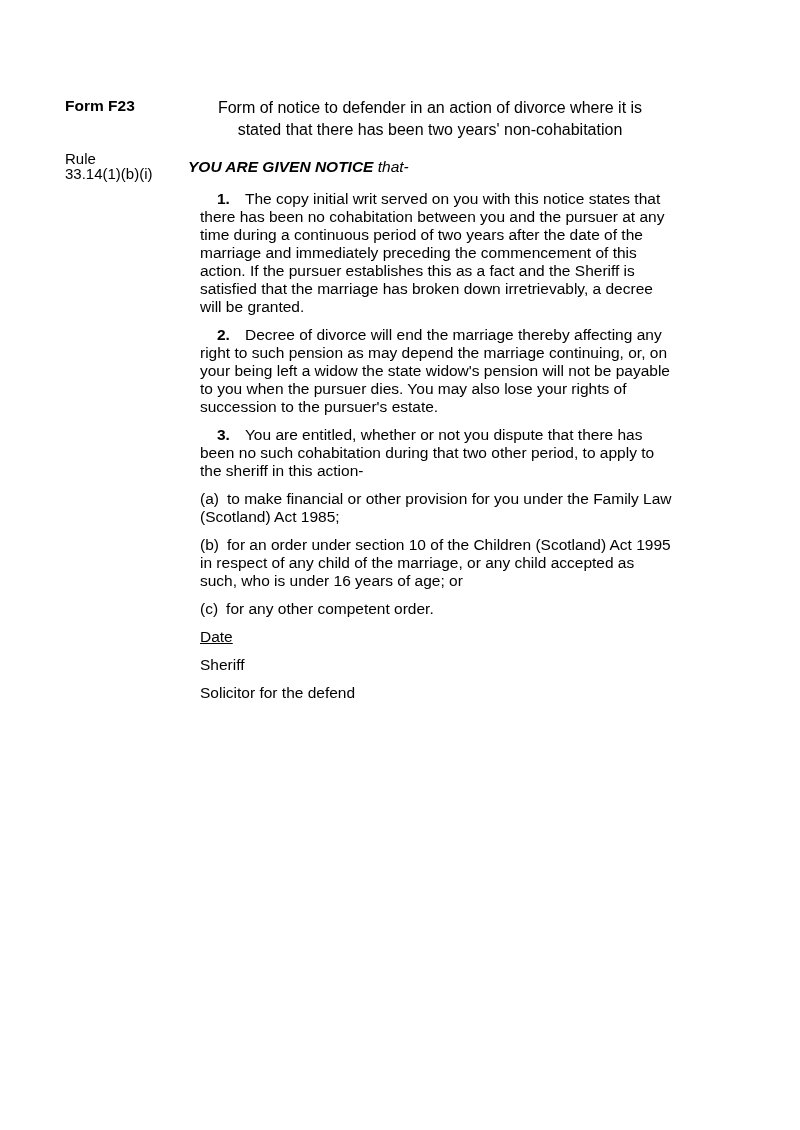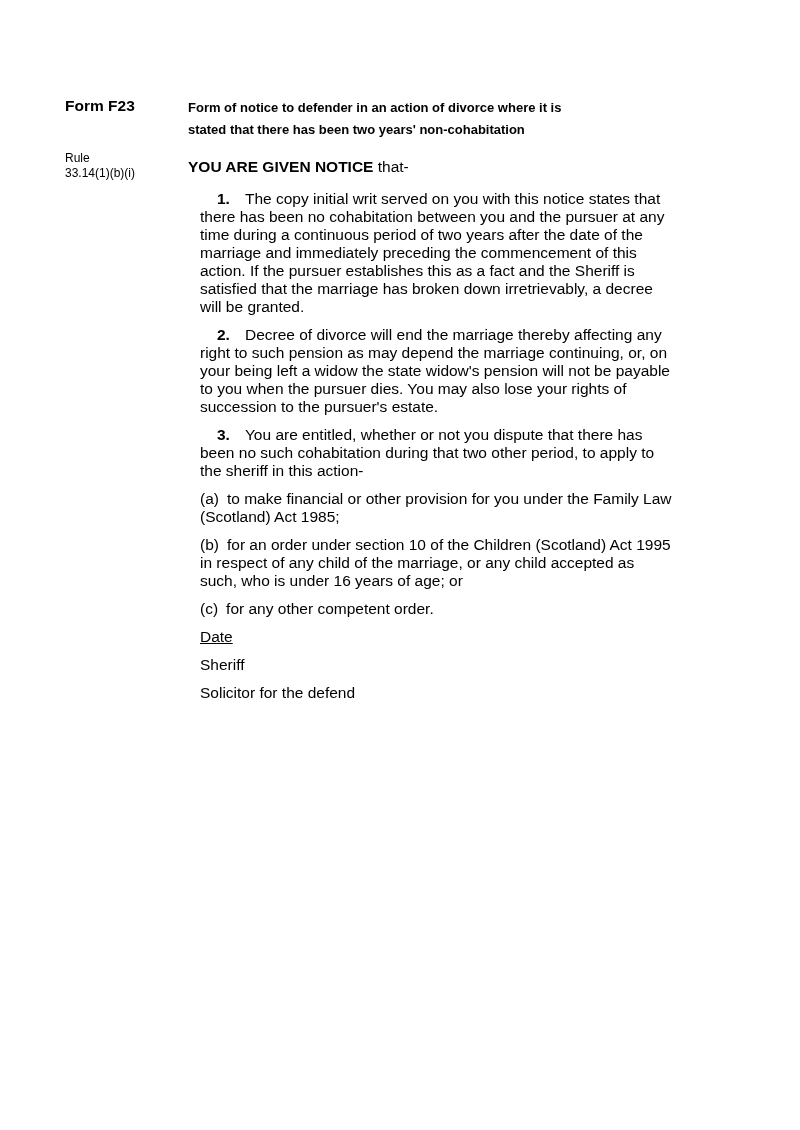--- a/index.html
+++ b/index.html
@@ -22,39 +22,40 @@
     position: absolute;
     left: 65px;
     top: 97px;
     font-weight: bold;
     white-space: nowrap;
   }
   .rule-ref {
     position: absolute;
     left: 65px;
     top: 151px;
-    font-size: 12px;
+    font-size: 15px;
     line-height: 15px;
   }
   .main-col {
     position: absolute;
     left: 188px;
     top: 97px;
     width: 484px;
   }
   .doc-title {
     margin: 0 0 17px 0;
-    font-size: 13px;
-    font-weight: bold;
+    font-size: 16px;
+    font-weight: normal;
     line-height: 22px;
-    text-align: left;
+    text-align: center;
   }
   .doc-title .tline { display: block; }
   .notice-heading {
     margin: 0 0 14px 0;
+    font-style: italic;
   }
   .notice-heading .bold, .num, strong {
     font-weight: bold;
   }
   p.para {
     margin: 0 0 10px 12px;
   }
   p.numbered {
     text-indent: 17px;
   }

